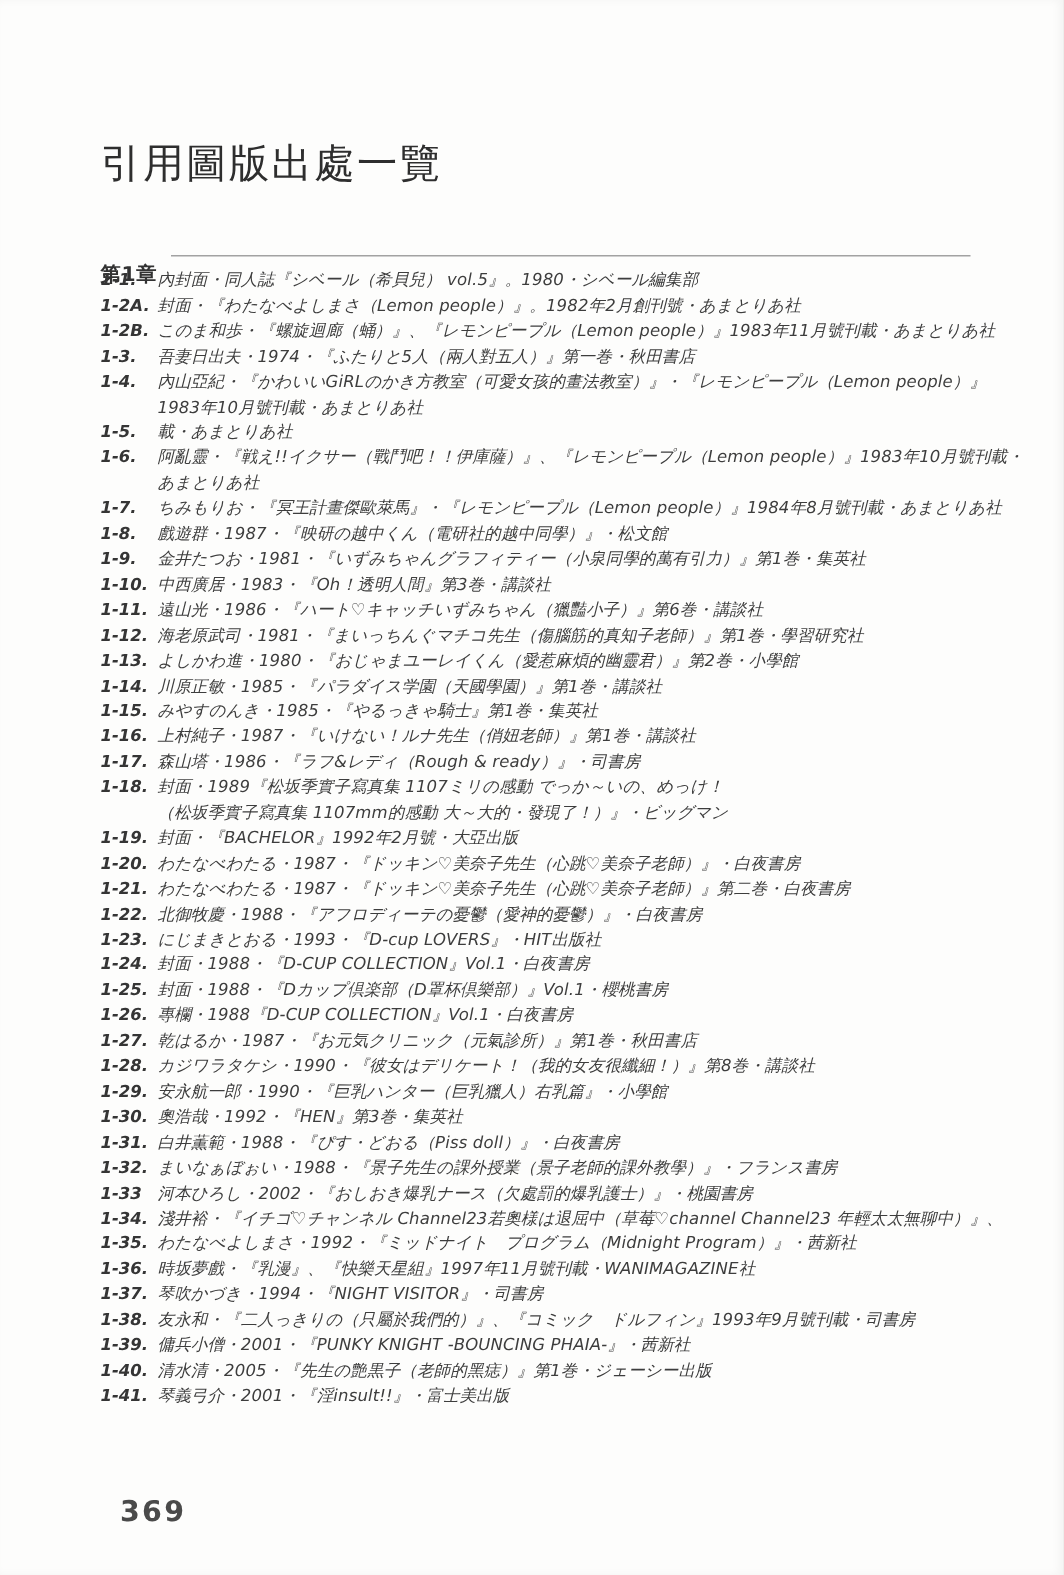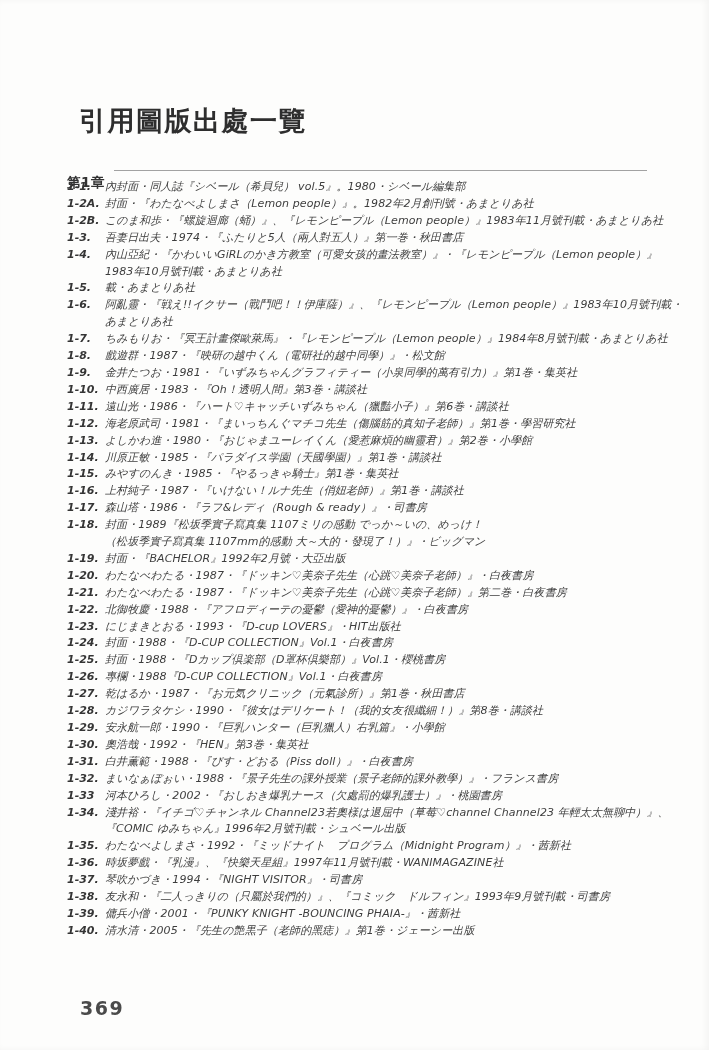--- a/index.html
+++ b/index.html
@@ -15,23 +15,23 @@
     background: #fdfdfc;
     overflow: hidden;
     font-family: "DejaVu Sans", "Liberation Sans", sans-serif;
     color: #3d3d3d;
     box-shadow: inset -3px 0 6px rgba(0,0,0,0.04);
   }
   .page-title {
     position: absolute;
     left: 67px;
     top: 91px;
-    margin: 12px;
+    margin: 0;
     font-size: 27px;
-    font-weight: bold;
+    font-weight: normal;
     letter-spacing: 1.5px;
     color: #2e2e2e;
   }
   .chapter-row {
     position: absolute;
     left: 67px;
     top: 146px;
     width: 580px;
     display: flex;
     align-items: center;
@@ -309,21 +309,20 @@
       <div class="item">
         <span class="num">1-33</span>
         <div class="text">
           <div class="line">河本ひろし・2002・『おしおき爆乳ナース（欠處罰的爆乳護士）』・桃園書房</div>
         </div>
       </div>
       <div class="item">
         <span class="num">1-34.</span>
         <div class="text">
           <div class="line">淺井裕・『イチゴ♡チャンネル Channel23若奧様は退屈中（草莓♡channel Channel23 年輕太太無聊中）』、</div>
-          <div class="line">『COMIC ゆみちゃん』1996年2月號刊載・シュベール出版</div>
         </div>
       </div>
       <div class="item">
         <span class="num">1-35.</span>
         <div class="text">
           <div class="line">わたなべよしまさ・1992・『ミッドナイト　プログラム（Midnight Program）』・茜新社</div>
         </div>
       </div>
       <div class="item">
         <span class="num">1-36.</span>
@@ -348,17 +347,23 @@
         <div class="text">
           <div class="line">傭兵小僧・2001・『PUNKY KNIGHT -BOUNCING PHAIA-』・茜新社</div>
         </div>
       </div>
       <div class="item">
         <span class="num">1-40.</span>
         <div class="text">
           <div class="line">清水清・2005・『先生の艶黒子（老師的黑痣）』第1巻・ジェーシー出版</div>
         </div>
       </div>
+      <div class="item">
+        <span class="num">1-41.</span>
+        <div class="text">
+          <div class="line">琴義弓介・2001・『淫insult!!』・富士美出版</div>
+        </div>
+      </div>
     </div>
 
   <div class="page-number">369</div>
 
 </div>
 
 </body></html>

